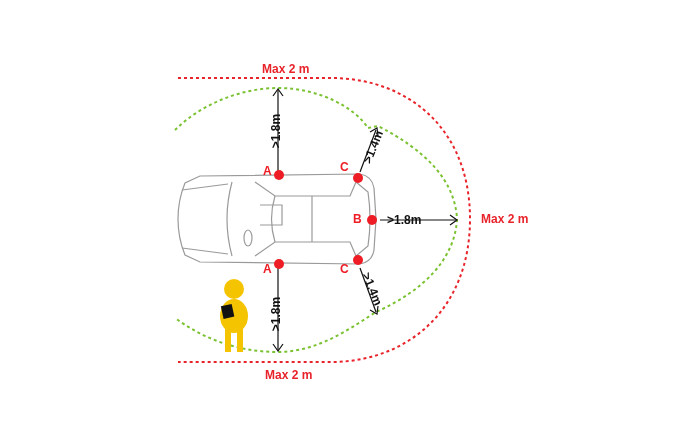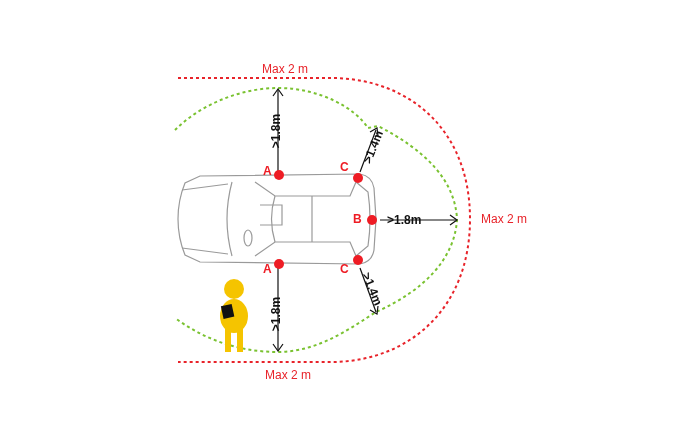--- a/index.html
+++ b/index.html
@@ -1,21 +1,21 @@
 <!DOCTYPE html>
 <html><head>
 <meta charset="utf-8">
 <style>
   html,body{margin:0;padding:0;background:#ffffff;}
   body{width:700px;height:438px;position:relative;overflow:hidden;font-family:"Liberation Sans",sans-serif;}
   svg{position:absolute;left:0;top:0;}
   .lbl{position:absolute;font-family:"Liberation Sans",sans-serif;white-space:nowrap;}
   .pt{font-size:12px;font-weight:bold;color:#ee1c24;}
   .meas{font-size:12px;font-weight:bold;color:#111;}
-  .max{font-size:12px;color:#e8232a;}
+  .max{font-size:12px;color:#e8232a;font-weight:bold;}
 </style>
 </head>
 <body>
 
 <svg width="700" height="438" viewBox="0 0 700 438">
 
   <path d="M178,78 L335,78 C410,80 470,130 470,219 C470,308 410,360 335,362 L178,362" fill="none" stroke="#e8232a" stroke-width="2" stroke-dasharray="3,3"></path>
 
   <path d="M175,130 C200,105 240,88 278,88 C320,88 355,108 368,128 L378,126 C425,150 455,180 457,219 C455,258 425,290 376,312 C355,325 320,352 278,352 C240,352 205,340 175,318" fill="none" stroke="#7ac231" stroke-width="2" stroke-dasharray="3,3"></path>
 

